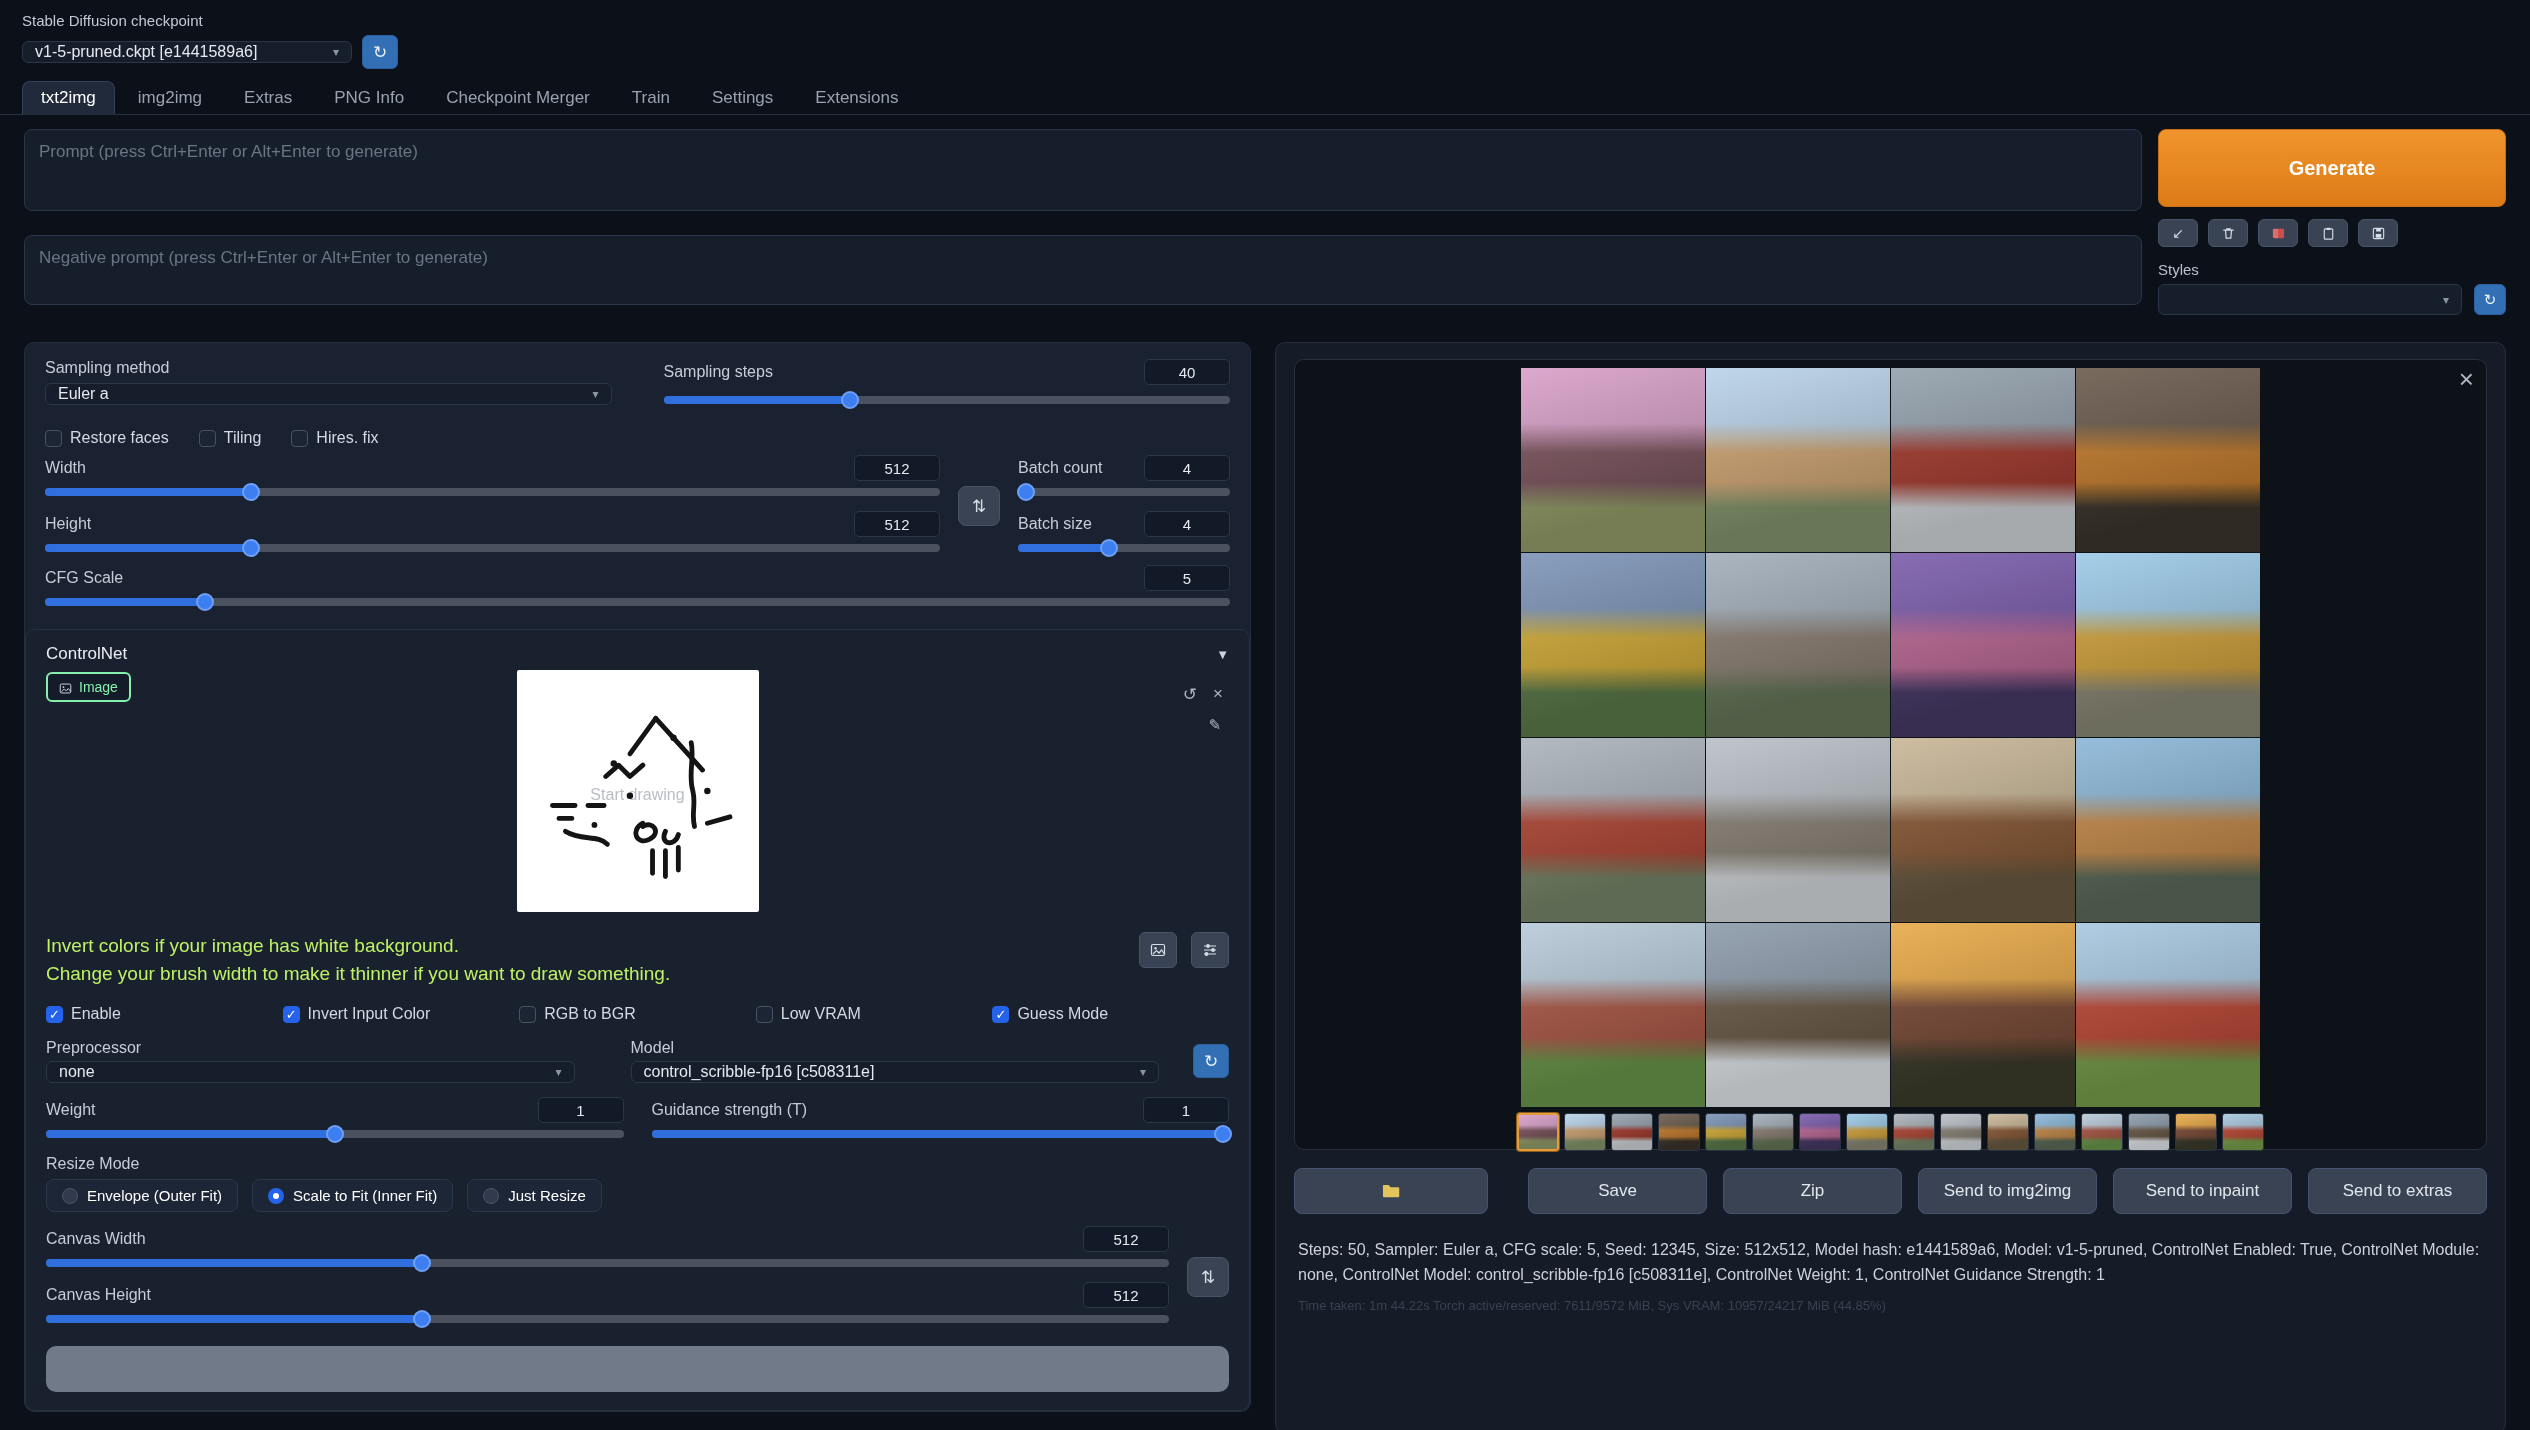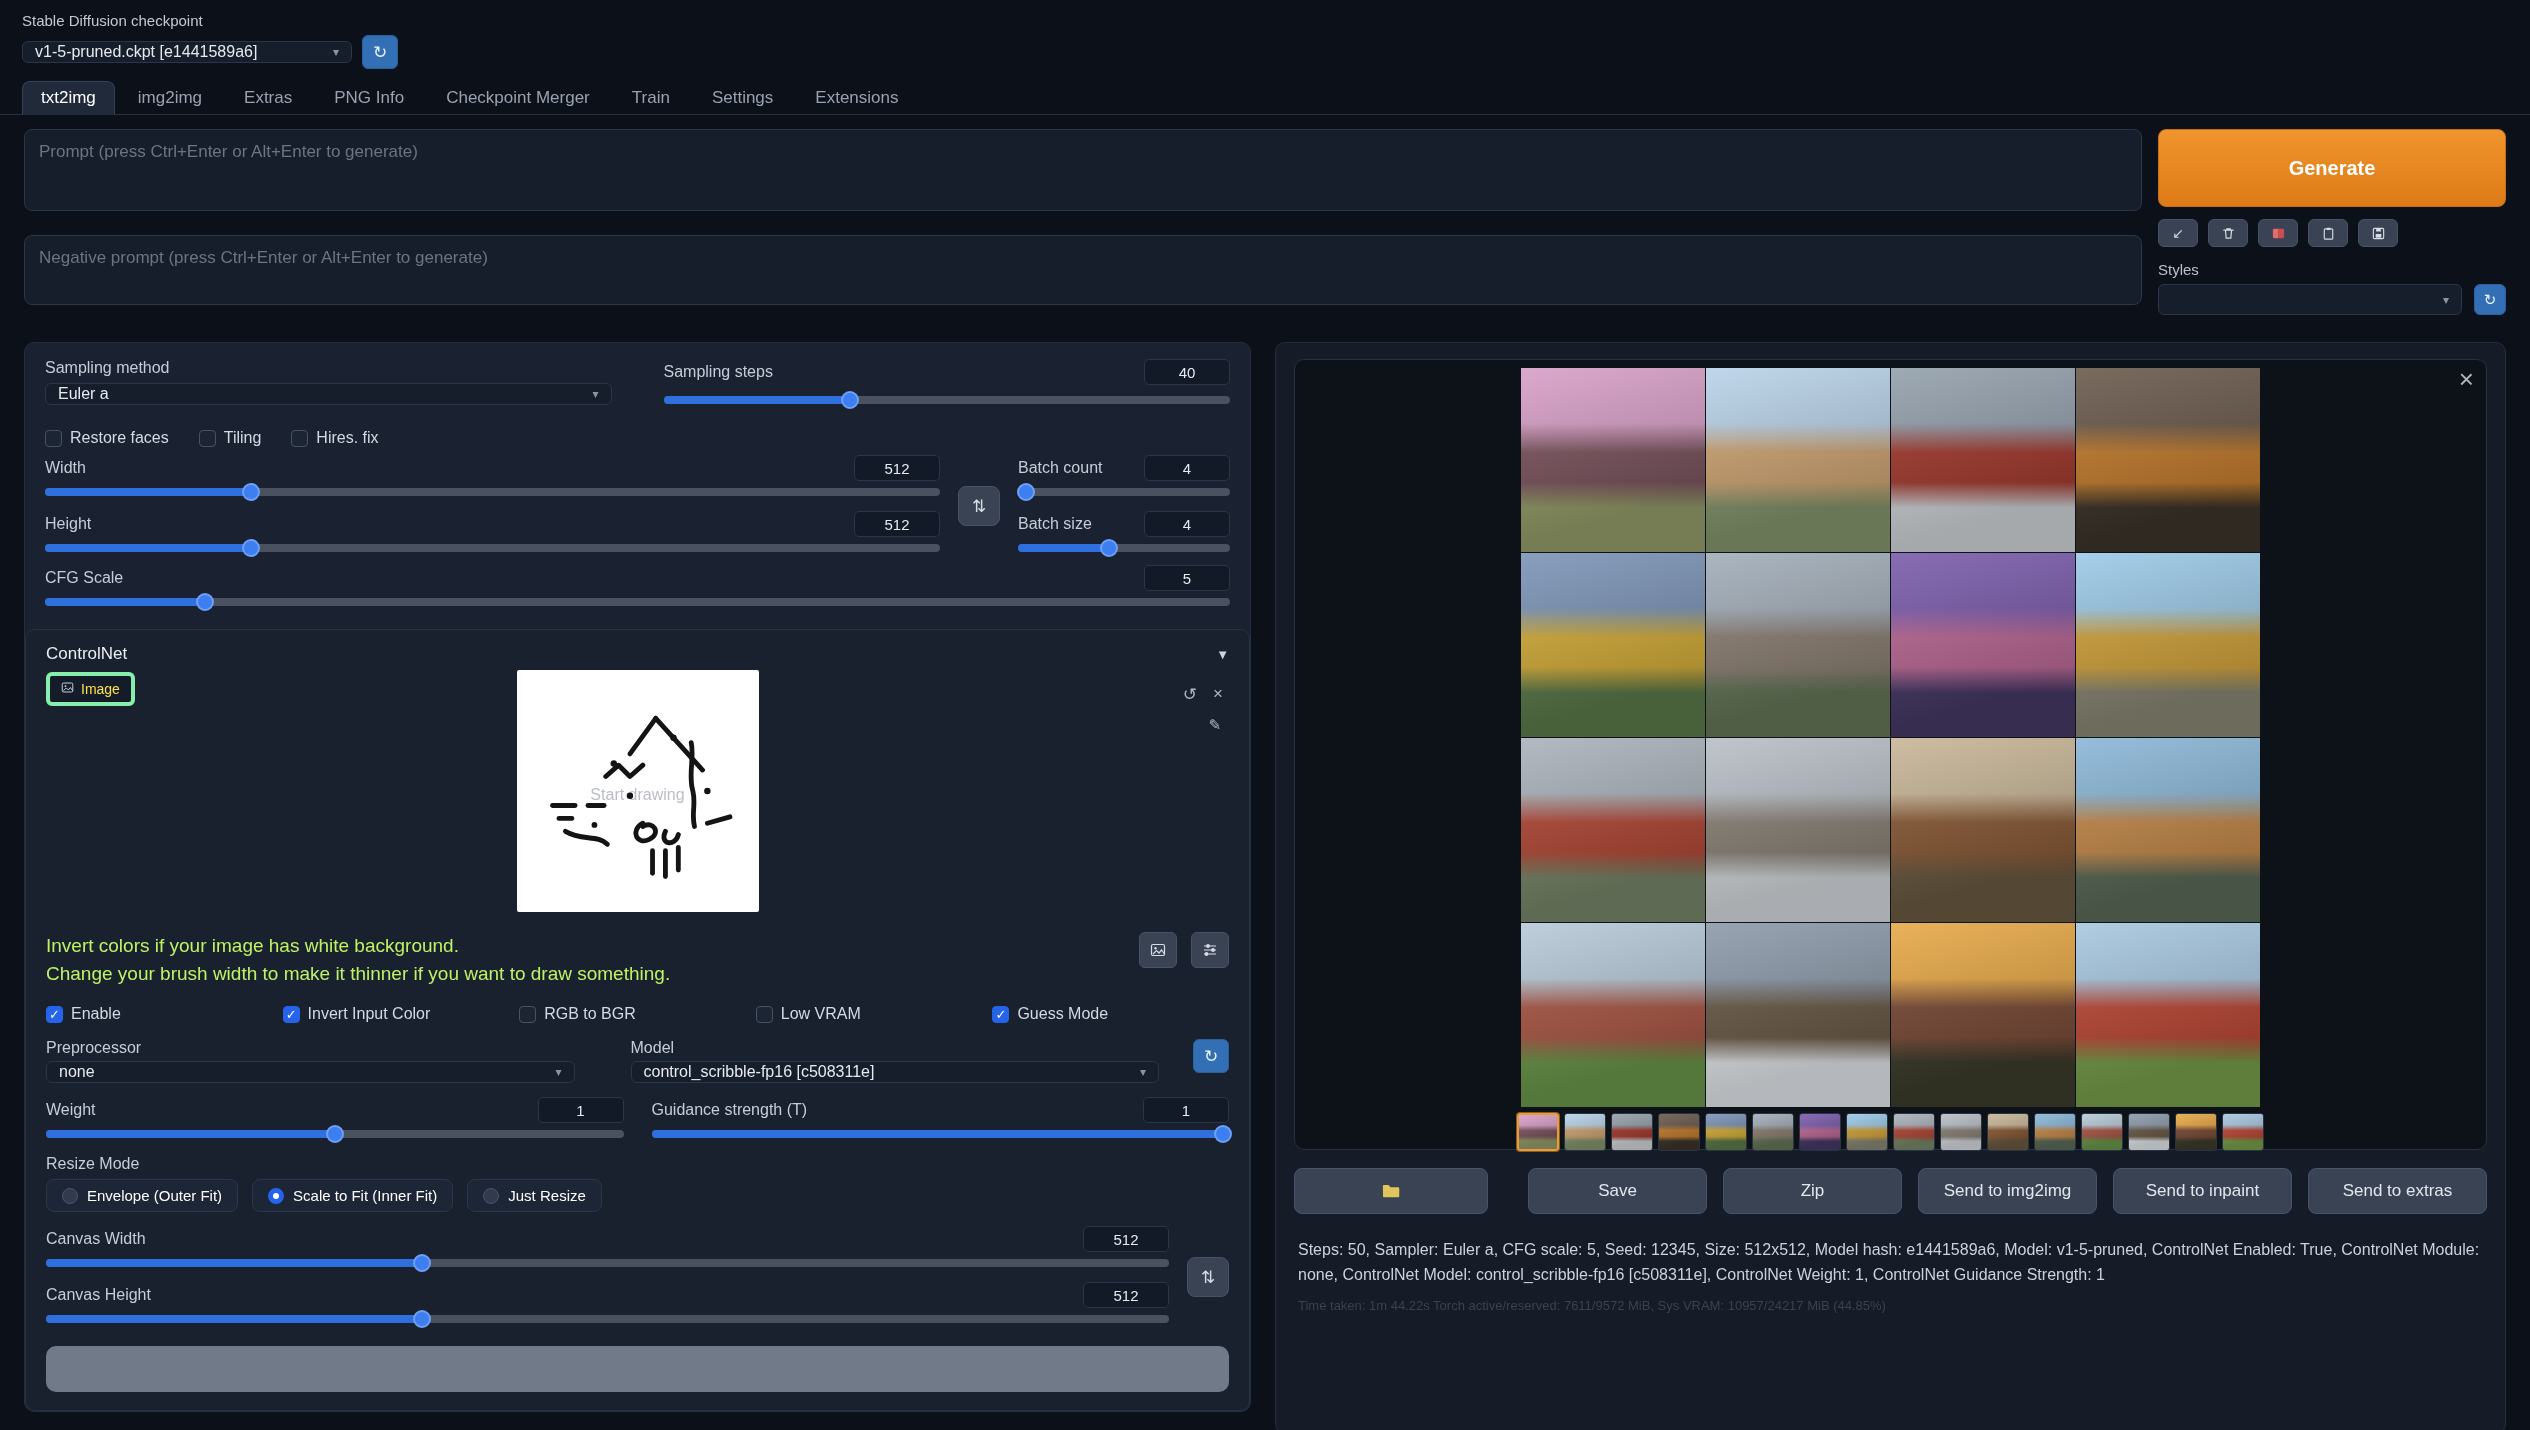--- a/index.html
+++ b/index.html
@@ -87,33 +87,33 @@
     color:#d6dce5;font-size:16px;display:flex;align-items:center;justify-content:center}
   .recycle{color:#4ccd7a}
 
   
   .cn-box{margin:18px -20px 0 -20px;padding:14px 20px 18px 20px;border:1px solid #27313f;
     border-radius:10px;background:#19212f}
   .cn-head{display:flex;justify-content:space-between;align-items:center}
   .cn-title{font-size:17px;color:#eaedf2}
   .cn-caret{font-size:13px;color:#cbd3de}
   .cn-imagearea{position:relative;margin-top:6px;height:250px}
-  .cn-imgtab{position:absolute;left:0;top:2px;display:inline-flex;align-items:flex-start;gap:7px;
-    font-size:14px;color:#fde047;padding:5px 11px;border:4px solid #86efac;border-radius:6px;background:#141c2a}
+  .cn-imgtab{position:absolute;left:0;top:2px;display:inline-flex;align-items:flex-end;gap:7px;
+    font-size:14px;color:#86efac;padding:5px 11px;border:2px solid #86efac;border-radius:6px;background:#141c2a}
   .cn-canvas{position:absolute;left:50%;top:0;transform:translateX(-50%);width:242px;height:242px;
     background:#ffffff;border-radius:2px;overflow:hidden}
   .cn-watermark{position:absolute;left:0;right:0;top:48%;text-align:center;font-size:16px;color:#a9adb5;opacity:.8}
   .cn-canvas svg{position:absolute;inset:0}
   .cn-corner{position:absolute;right:6px;top:14px;display:flex;gap:16px;color:#aeb6c2;font-size:17px}
   .cn-pen{position:absolute;right:8px;top:46px;color:#aeb6c2;font-size:15px}
   .cn-hint-row{display:flex;justify-content:space-between;align-items:flex-start;margin-top:12px}
   .hints{font-size:19px;color:#bef264;line-height:1.45}
   .hint-btns{display:flex;gap:14px}
   .cn-checks{display:grid;grid-template-columns:repeat(5,1fr);margin-top:18px}
-  .cn-selects{display:flex;gap:56px;margin-top:16px;align-items:flex-start}
+  .cn-selects{display:flex;gap:56px;margin-top:16px;align-items:center}
   .cn-selects .field{flex:1;display:flex;flex-direction:column;gap:4px}
   .cn-selects .blue-btn{margin-left:-22px}
   .cn-sliders{display:flex;gap:28px;margin-top:14px}
   .cn-sliders .col2{flex:1}
   .resize-block{margin-top:12px}
   .resize-row{display:flex;gap:14px;margin-top:6px}
   .radio-btn{display:flex;align-items:center;gap:9px;padding:7px 15px;background:#1d2636;
     border:1px solid #2b384c;border-radius:8px;font-size:15px;color:#ffffff}
   .rdot{width:16px;height:16px;border-radius:50%;background:#313b4d;border:1px solid #4a5568;flex:0 0 auto}
   .rdot.on{background:#fff;border:5px solid #2563eb}

